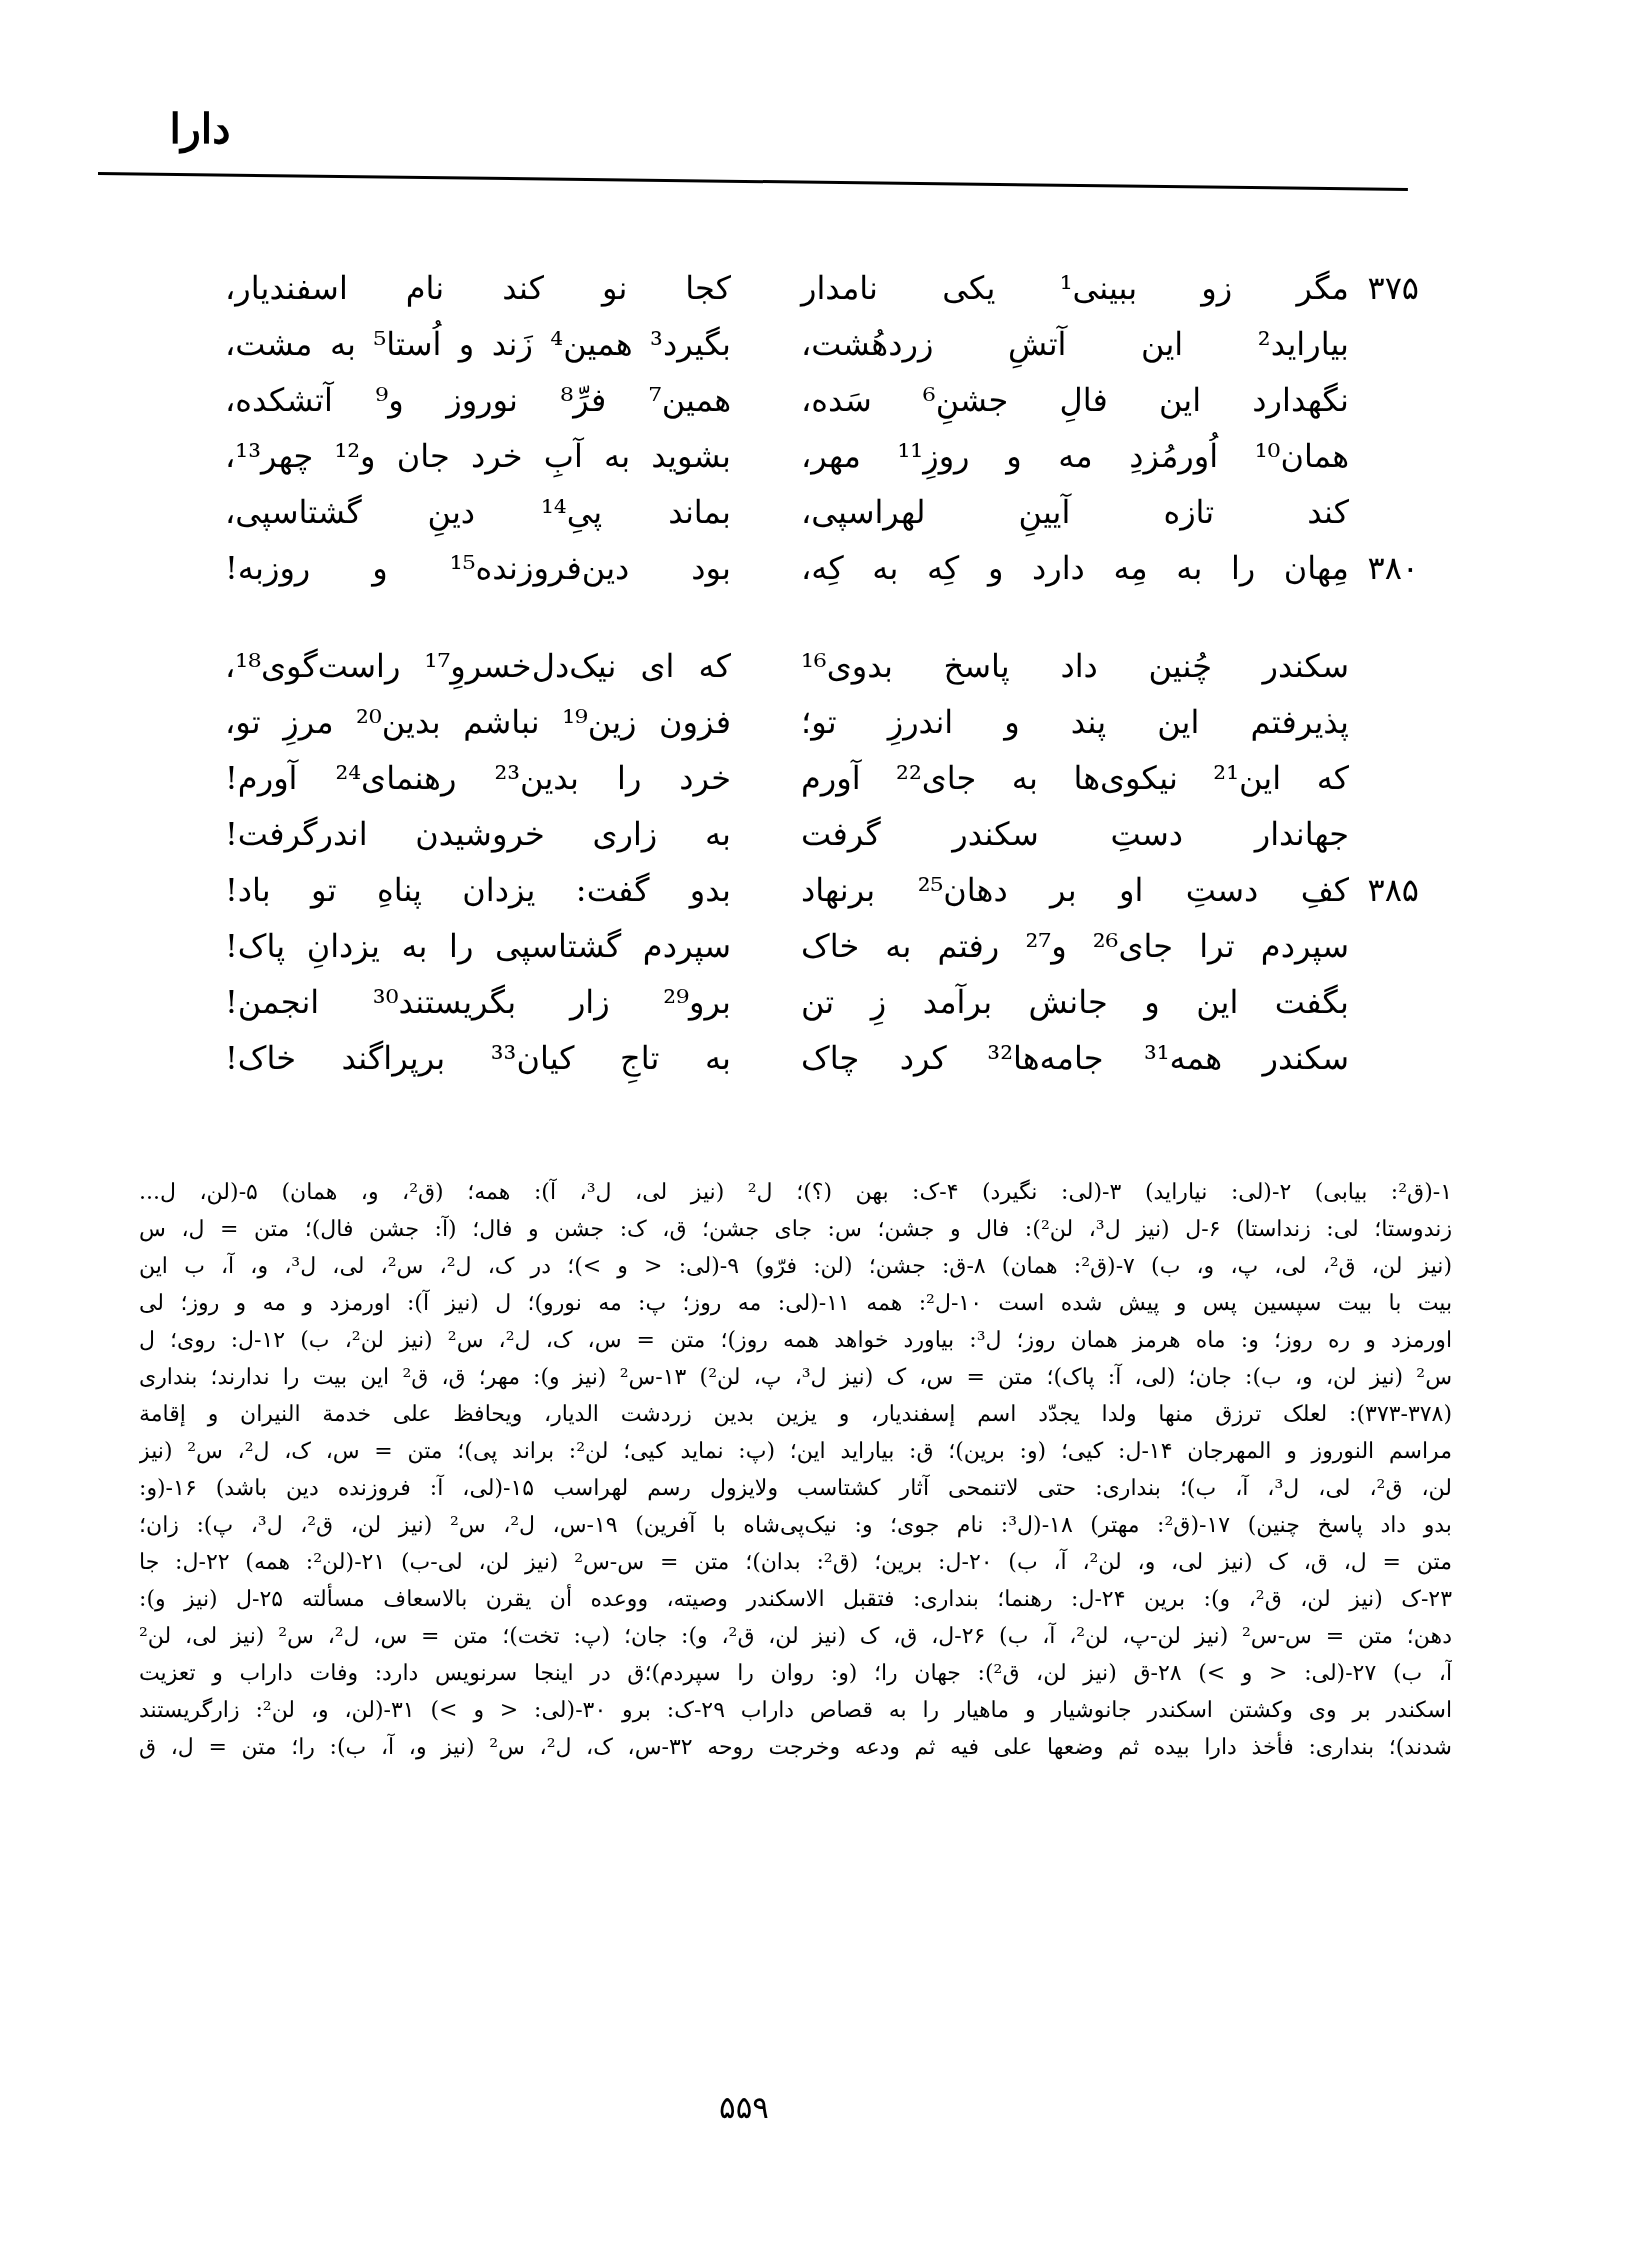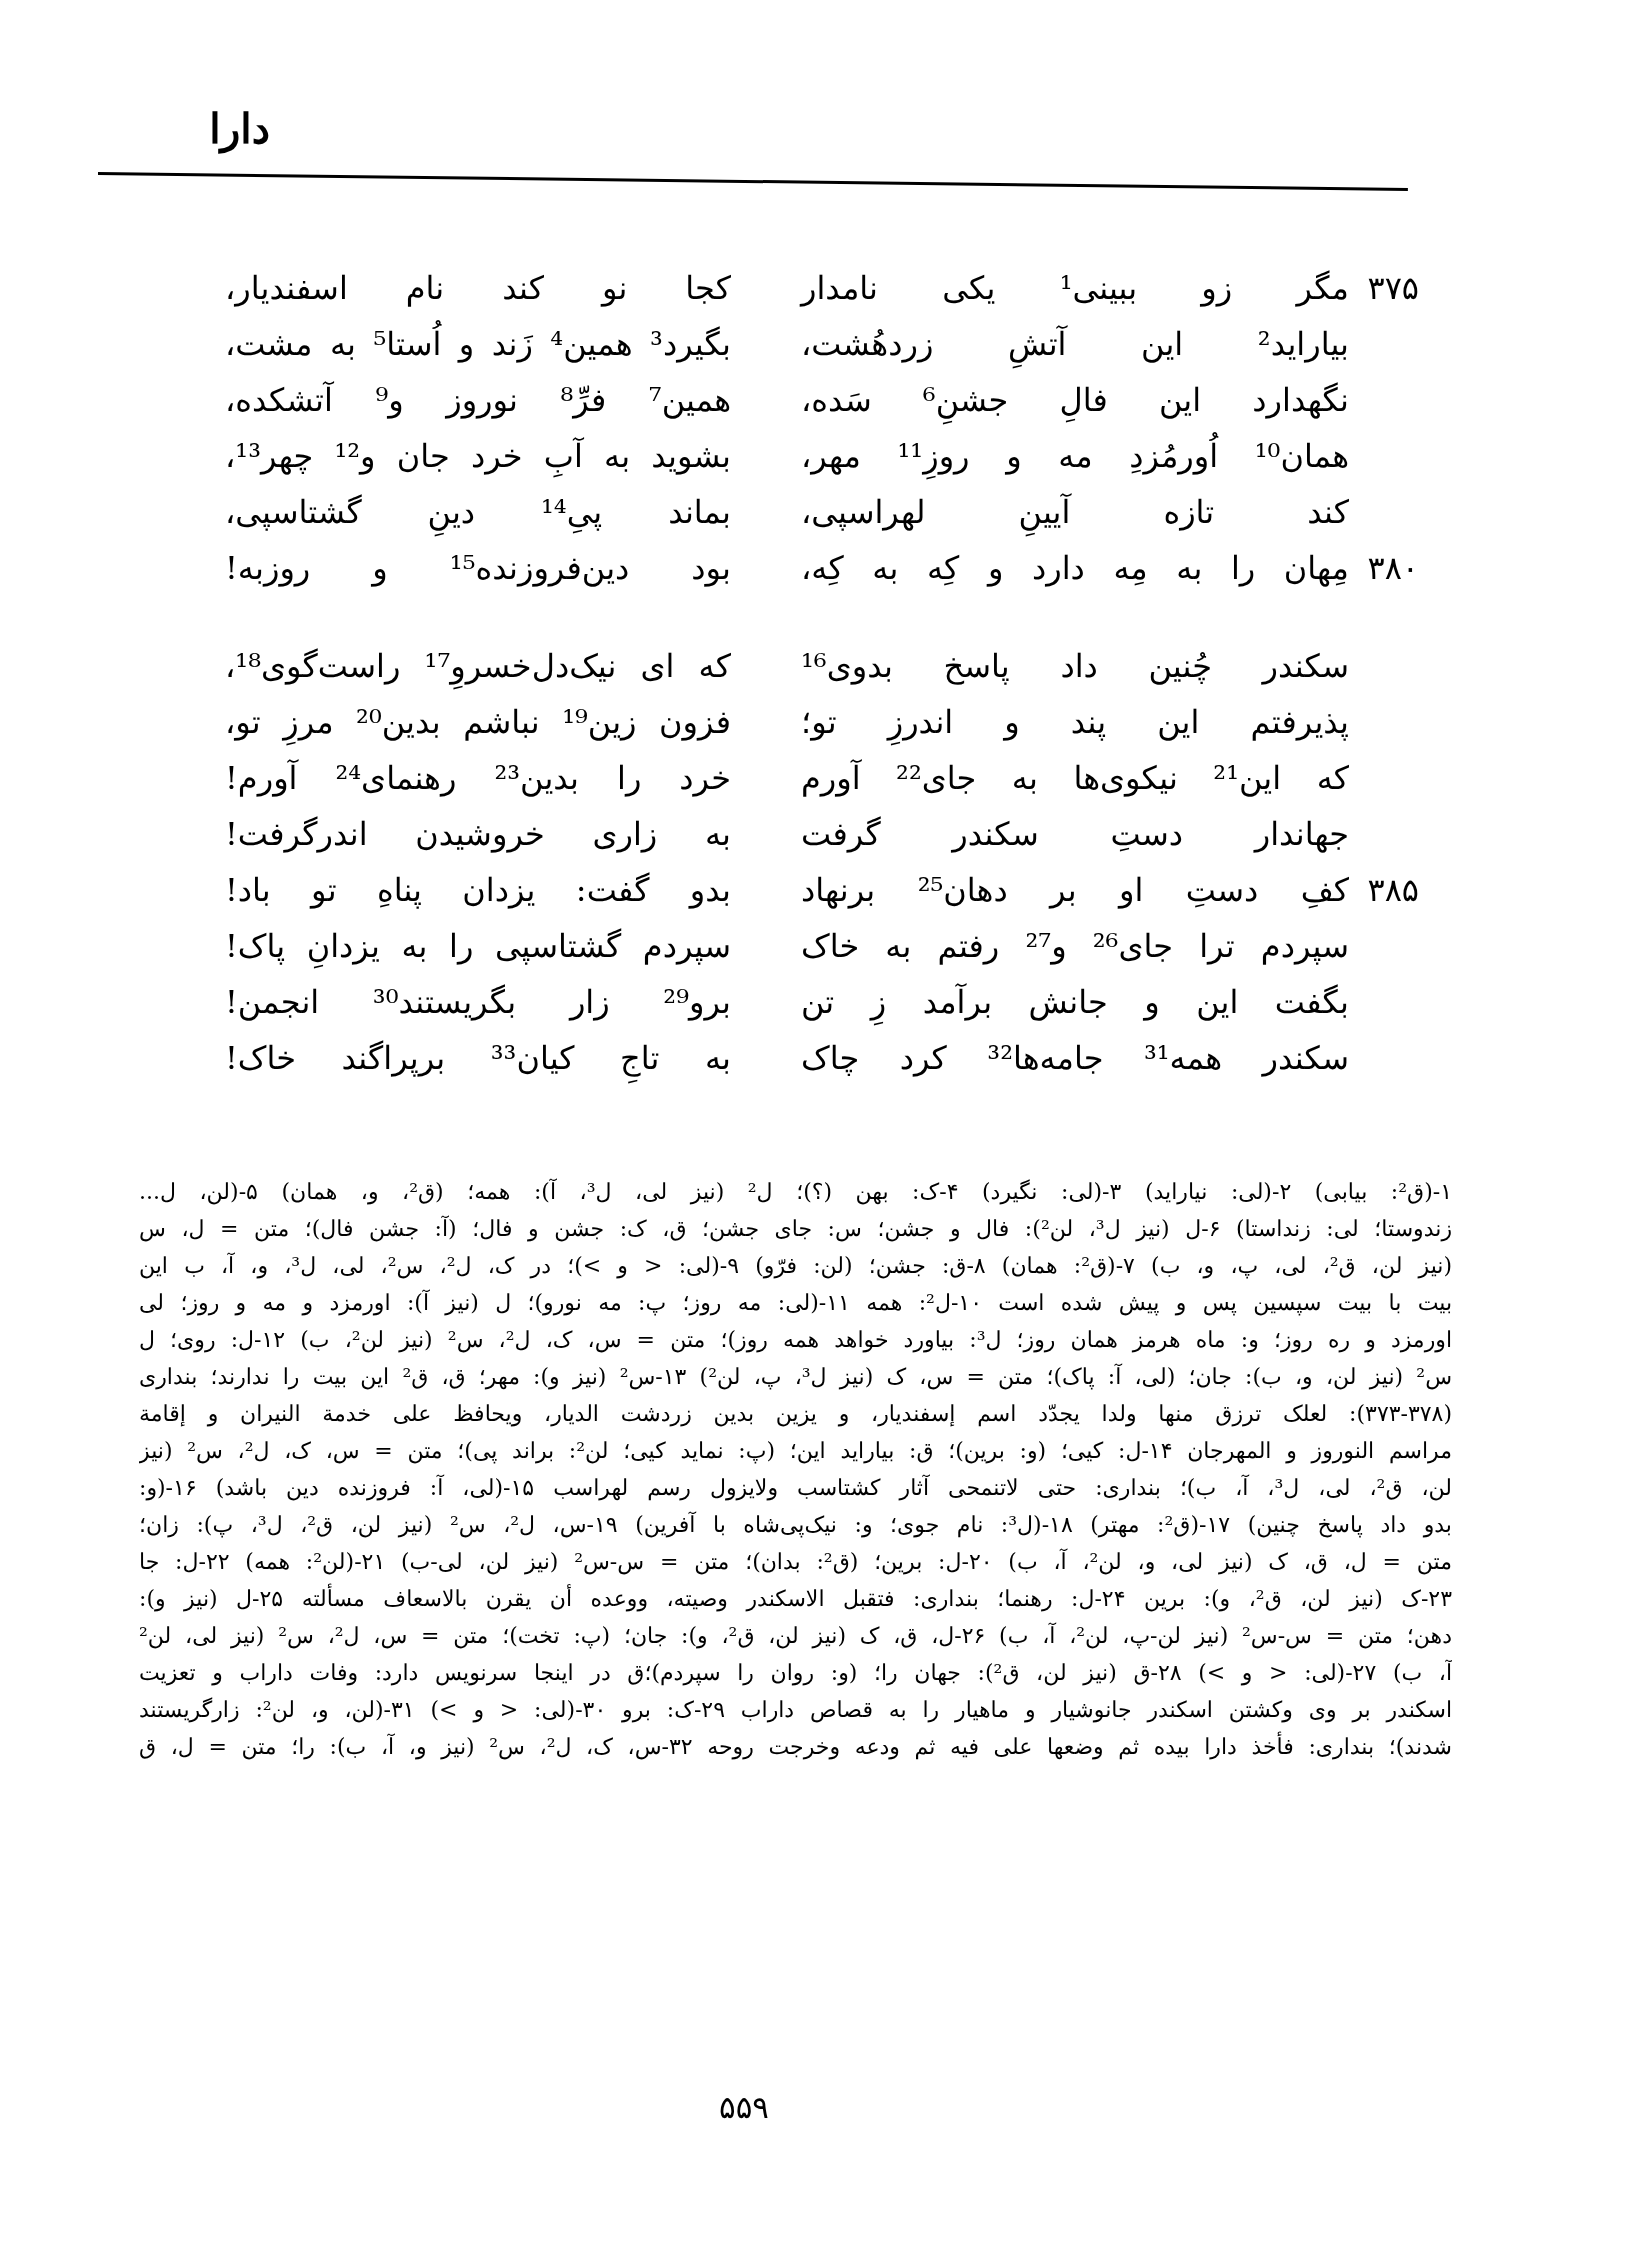--- a/index.html
+++ b/index.html
@@ -2,21 +2,21 @@
 <html lang="fa" dir="rtl" style="font-size:11.2px"><head>
 <meta charset="utf-8">
 <style>
   html, body { margin:0; padding:0; background:#ffffff; }
   body {
     width:1630px; height:2261px; position:relative; overflow:hidden;
     font-family:"DejaVu Serif", "Liberation Serif", serif; color:#000;
   }
   .running-head {
     position:absolute; left:130px; top:105px; width:140px;
-    font-size:41px; font-weight:bold; direction:rtl; text-align:right;
+    font-size:41px; font-weight:bold; direction:rtl; text-align:center;
     letter-spacing:7px;
   }
   .rule {
     position:absolute; left:98px; top:172px; width:1310px; height:2.8px;
     background:#000; transform-origin:left center; transform:rotate(0.7deg);
   }
   .column {
     position:absolute; direction:rtl;
   }
   .col-right { left:801px; top:260px; width:548px; }

